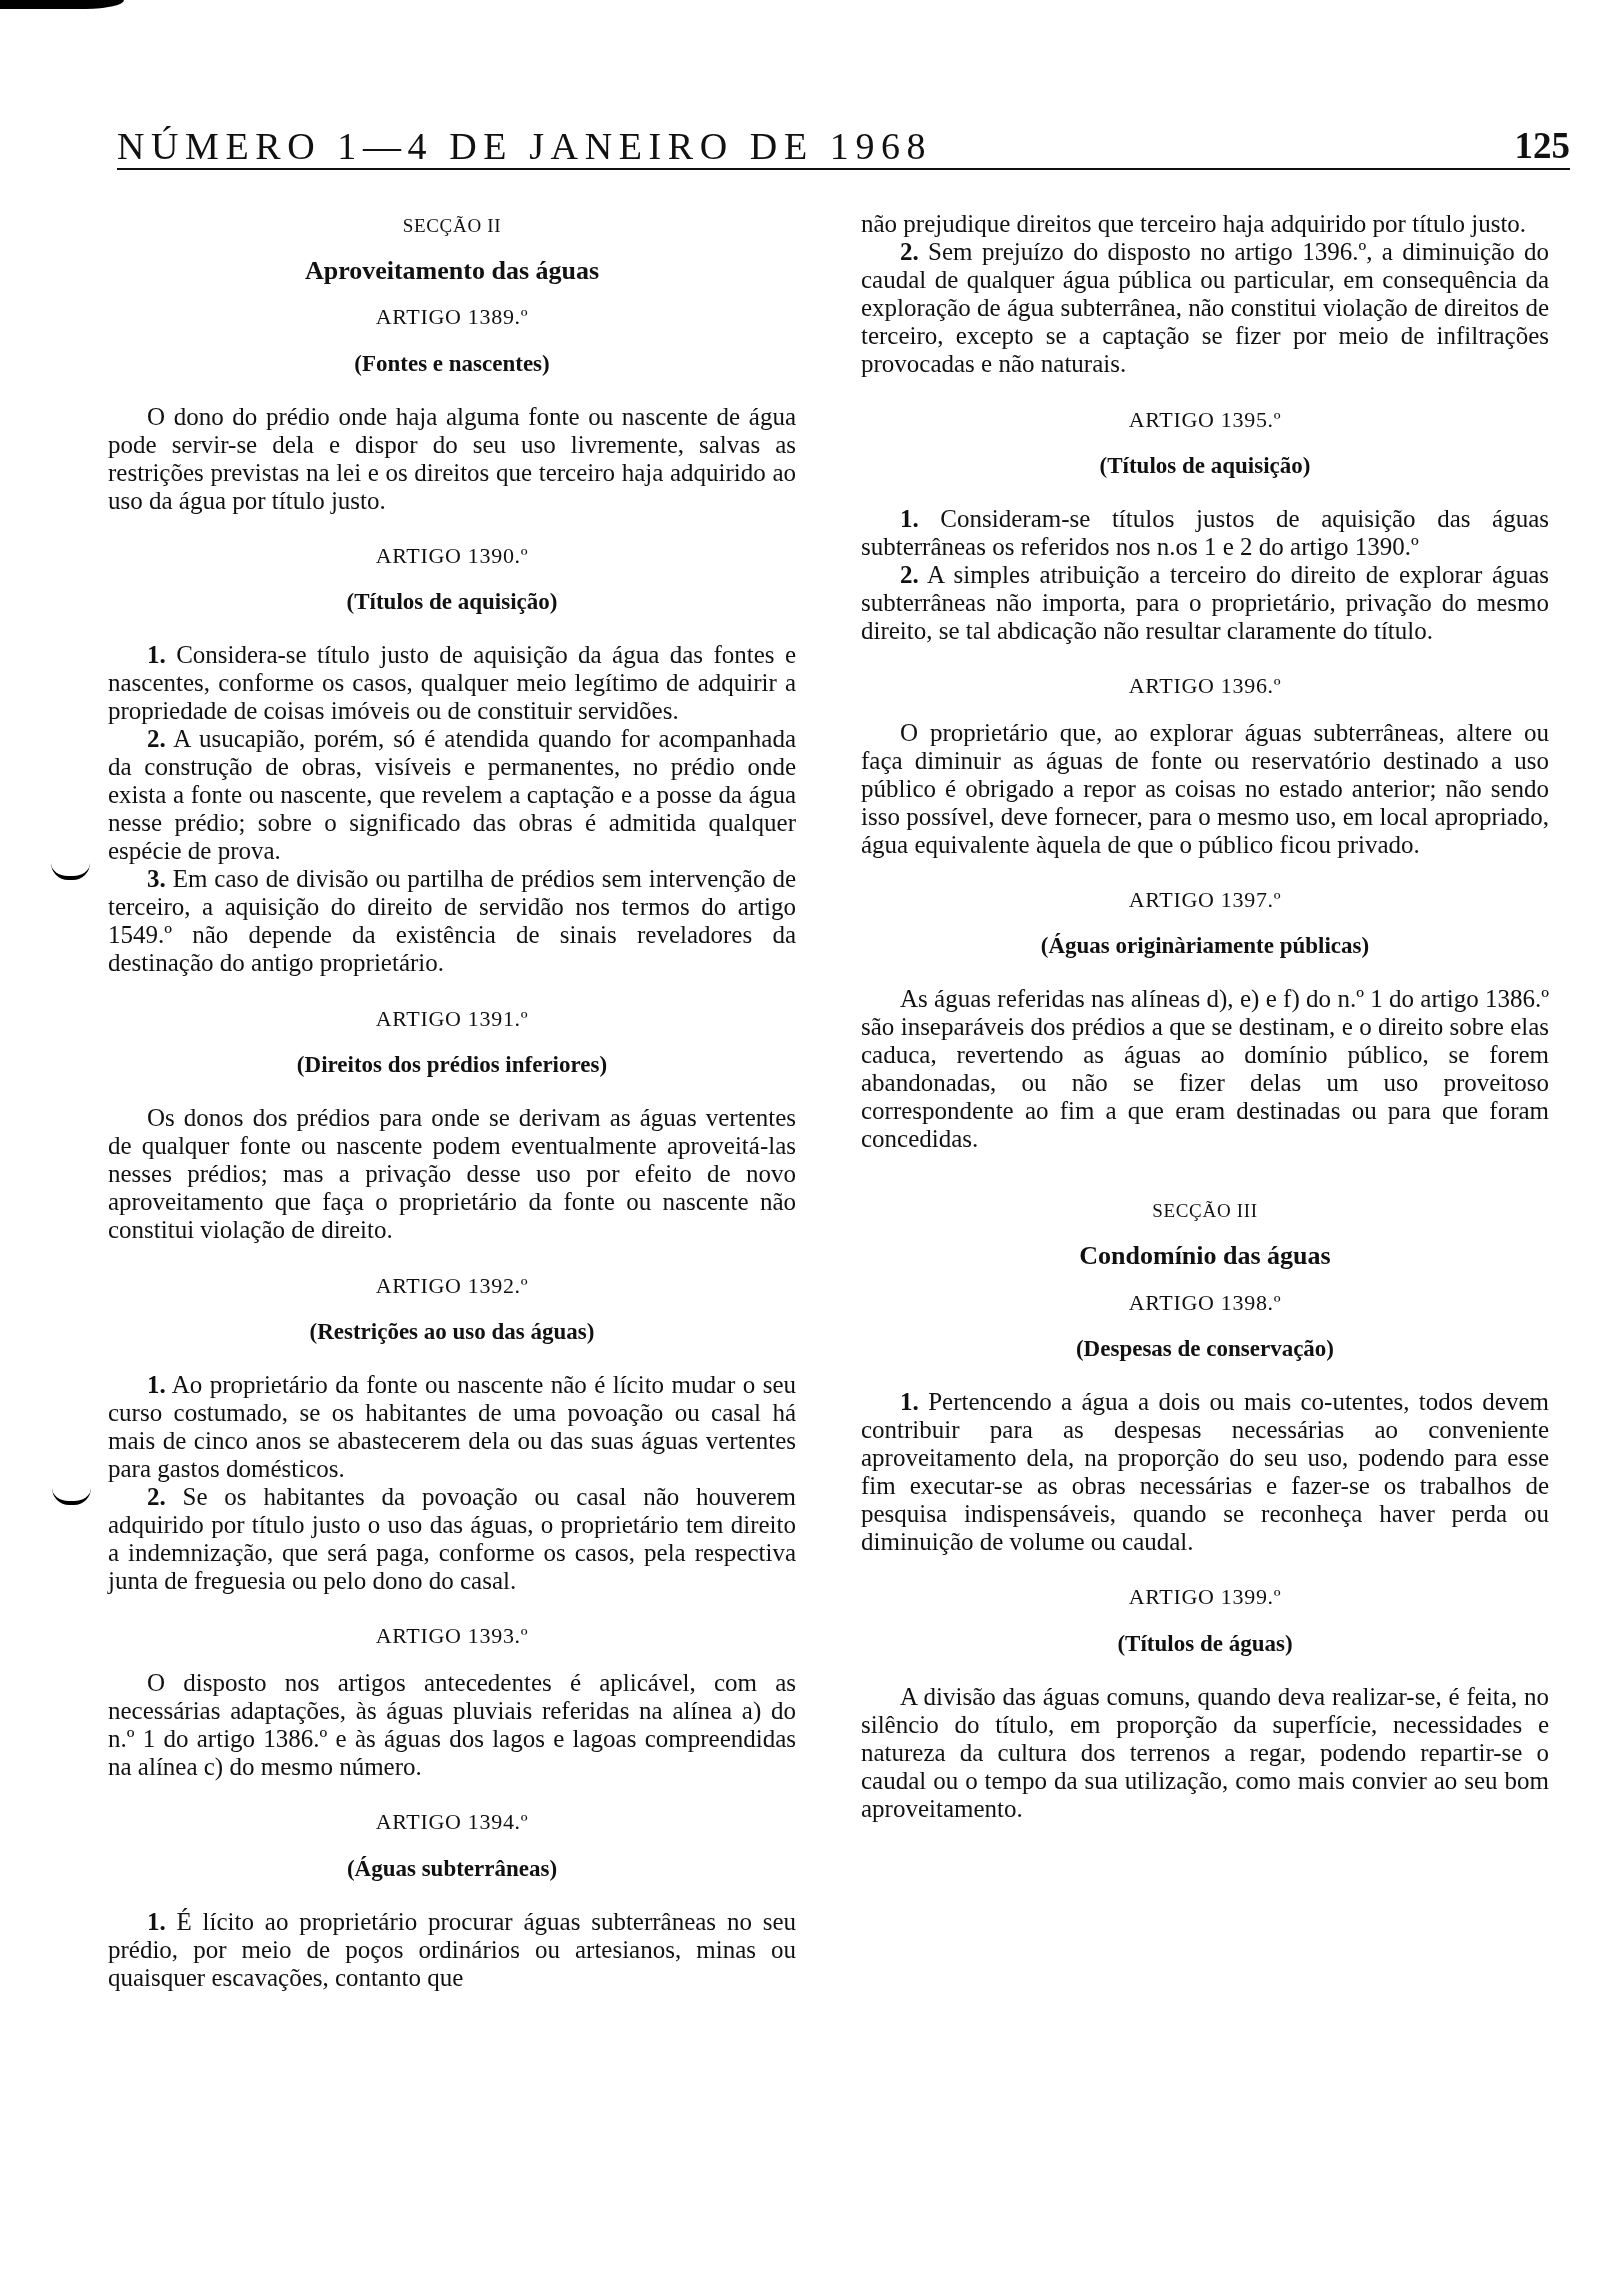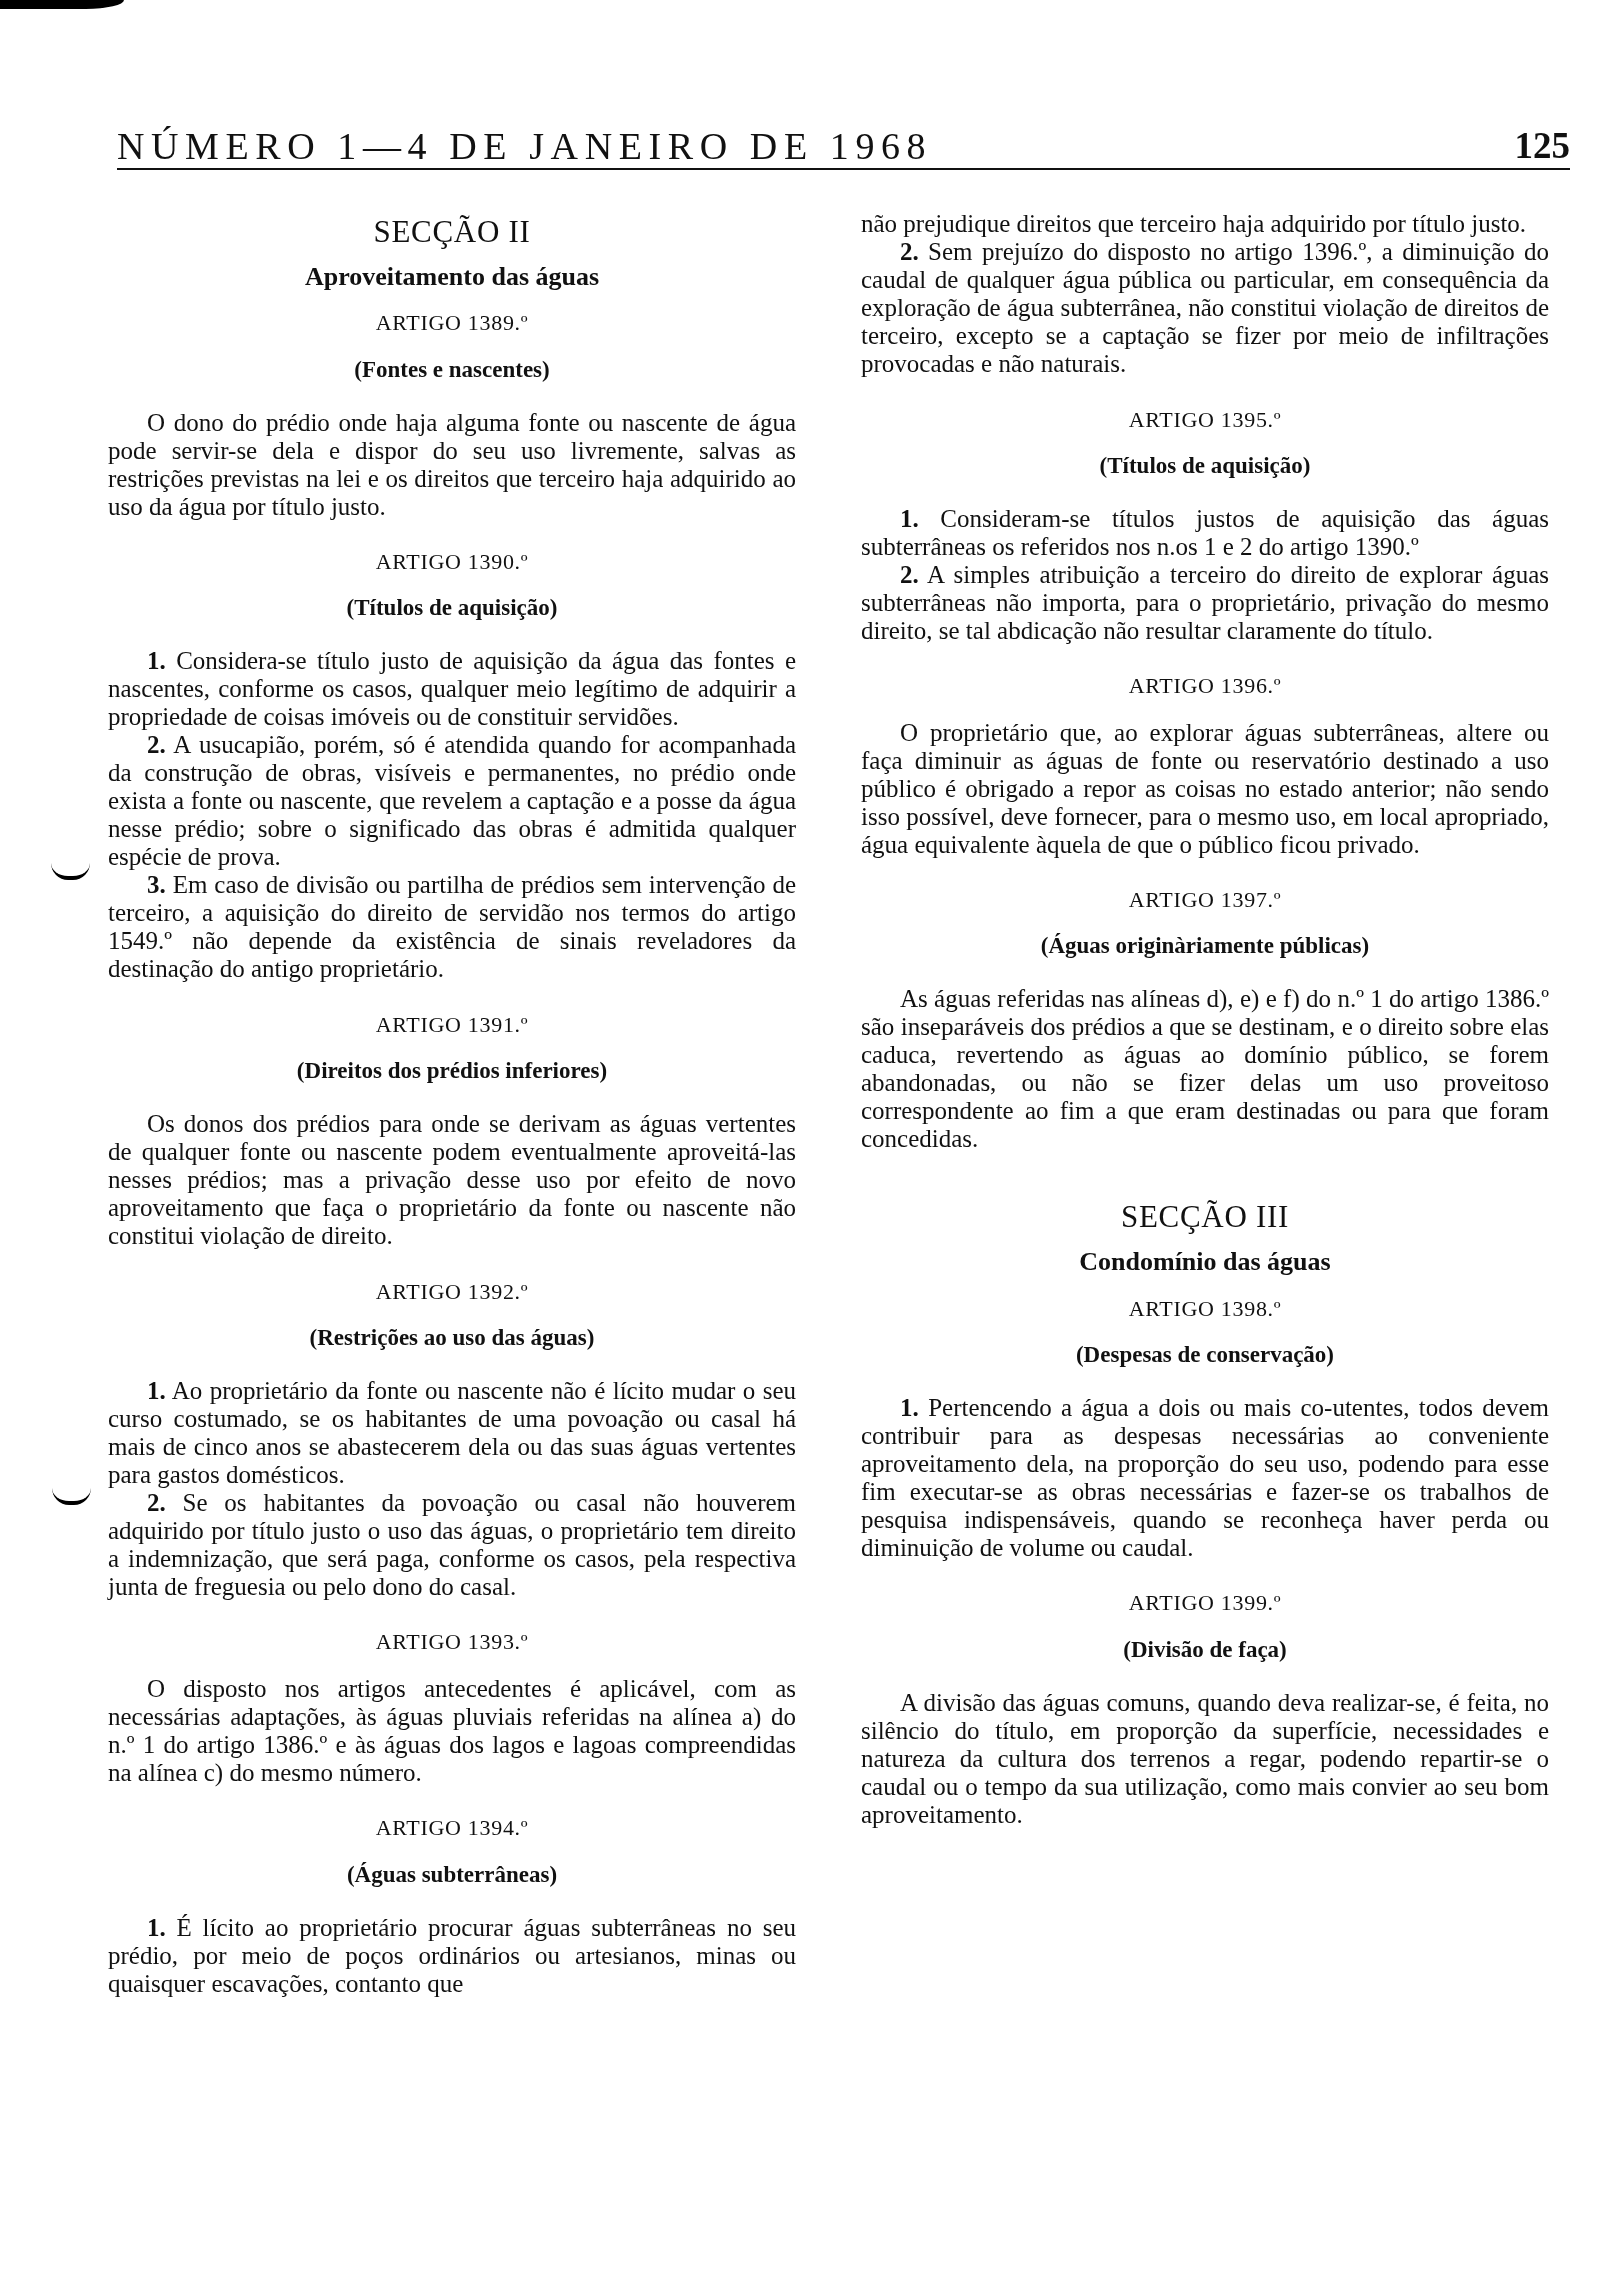--- a/index.html
+++ b/index.html
@@ -7,21 +7,21 @@
   .scan-smudge { position: absolute; left: 0; top: 0; width: 124px; height: 9.2px; background: #000; border-bottom-right-radius: 39px 9.2px; }
   .margin-mark { position: absolute; width: 39px; height: 13px; border-bottom: 4.6px solid #000; border-radius: 0 0 26px 26px; }
   .header { position: absolute; left: 117px; top: 124px; width: 1453px; height: 39px; }
   .header .title { position: absolute; left: 0; top: 0; font-size: 38px; letter-spacing: 6.6px; font-family: "Liberation Serif", serif; }
   .header .pageno { position: absolute; right: 0; top: 0; font-size: 37px; font-weight: bold; font-family: "Liberation Serif", serif; }
   .header-rule { position: absolute; left: 117px; top: 168px; width: 1453px; height: 0; border-top: 2px solid #111; }
   .col { position: absolute; top: 210px; width: 688px; font-size: 25px; line-height: 28px; text-align: justify; font-family: "Liberation Serif", serif; }
   .col.left { left: 108px; }
   .col.right { left: 861px; }
   .center { text-align: center; }
-  .section { font-size: 31px; letter-spacing: 0.7px; margin: 8px 0 17px; }
+  .section { font-size: 19px; letter-spacing: 0.7px; margin: 2px 0 17px; }
   .section-title { font-weight: bold; font-size: 26px; margin: 0 0 18.3px; }
   .article { font-size: 22px; letter-spacing: 0.7px; margin: 0 0 18.3px; }
   .rubric { font-weight: bold; font-size: 23px; margin: 8px 0 25px; }
   p { margin: 0; text-indent: 39px; }
   .num { font-weight: bold; }
   .gap-s { height: 14.4px; }
   .gap-m { height: 27.5px; }
 </style>
 </head>
 <body>
@@ -112,19 +112,19 @@
   <div class="center section-title">Condomínio das águas</div>
   <div id="right-articles-b">
       <div>
         <div class="center article">ARTIGO 1398.º</div>
         <div class="center rubric">(Despesas de conservação)</div>
         <p><span class="num">1.</span> <span>Pertencendo a água a dois ou mais co-utentes, todos devem contribuir para as despesas necessárias ao conveniente aproveitamento dela, na proporção do seu uso, podendo para esse fim executar-se as obras necessárias e fazer-se os trabalhos de pesquisa indispensáveis, quando se reconheça haver perda ou diminuição de volume ou caudal.</span></p>
         <div class="gap-m"></div>
       </div>
       <div>
         <div class="center article">ARTIGO 1399.º</div>
-        <div class="center rubric">(Divisão de faça)</div>
+        <div class="center rubric">(Títulos de águas)</div>
         <p><span>A divisão das águas comuns, quando deva realizar-se, é feita, no silêncio do título, em proporção da superfície, necessidades e natureza da cultura dos terrenos a regar, podendo repartir-se o caudal ou o tempo da sua utilização, como mais convier ao seu bom aproveitamento.</span></p>
         <div class="gap-m"></div>
       </div>
     </div>
 </div>
 
 
 </body></html>

